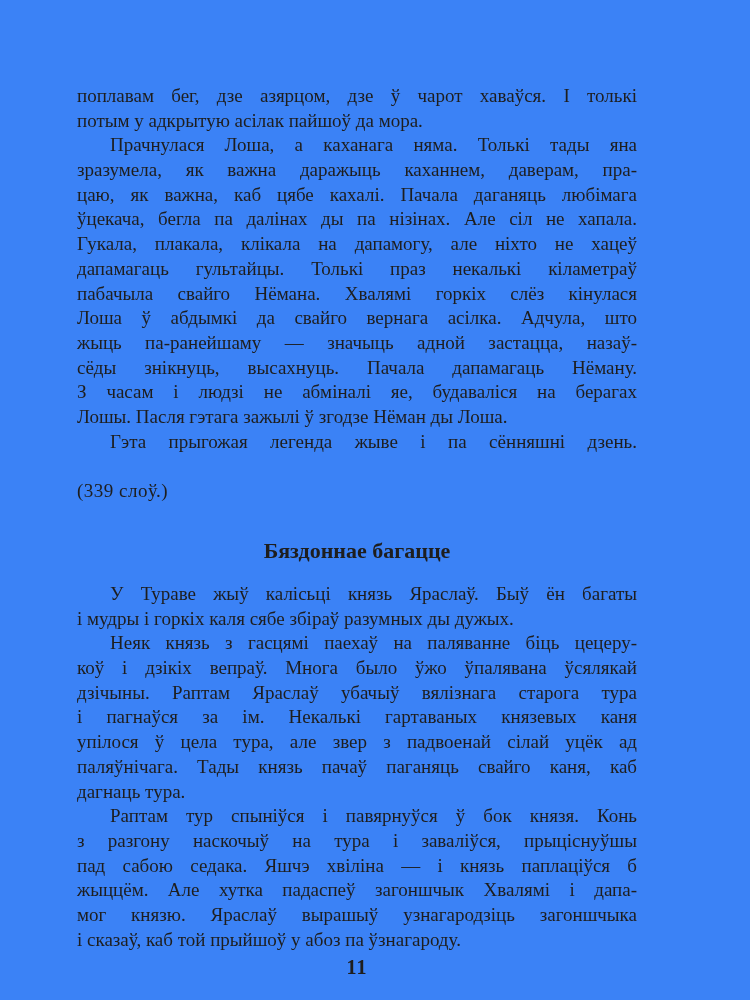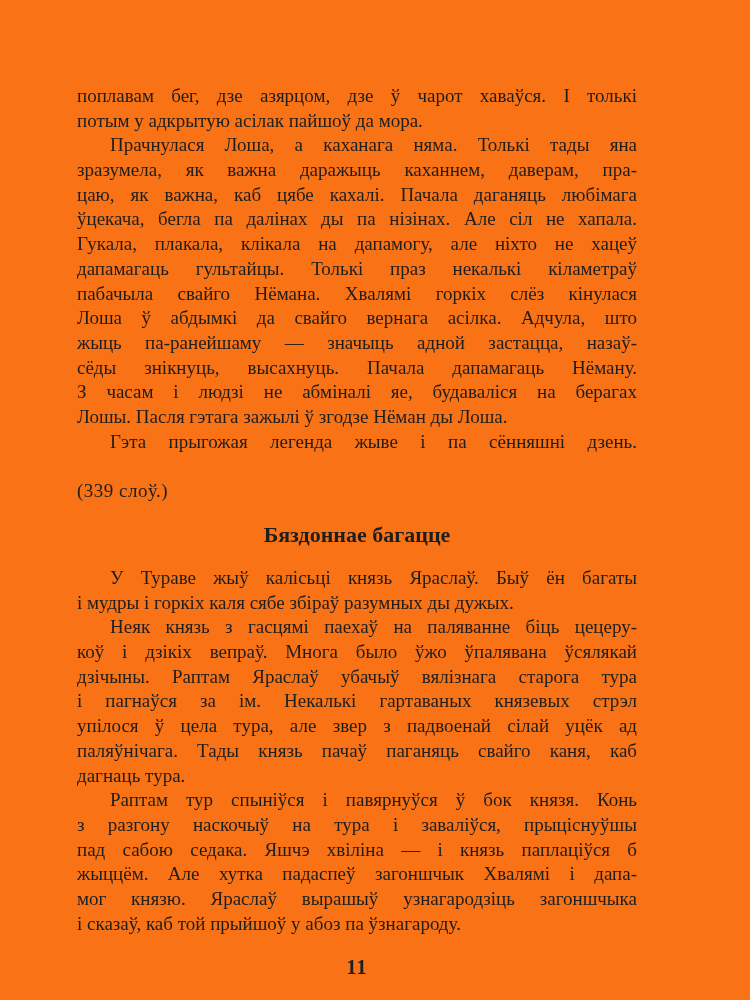--- a/index.html
+++ b/index.html
@@ -13,21 +13,21 @@
     font-family: "Liberation Serif", serif;
     color: #1e1e1e;
     position: relative;
     overflow: hidden;
   }
   .page {
     position: absolute;
     left: 0; top: 0;
     width: 750px;
     height: 1000px;
-    background: #f97316;
+    background: #3b82f6;
   }
   .text-area {
     position: absolute;
     left: 77px;
     top: 84px;
     width: 560px;
     font-size: 19px;
     line-height: 24.7px;
   }
   .line {
@@ -46,21 +46,21 @@
   .word-count {
     height: 24.7px;
     letter-spacing: 0.5px;
     margin-top: 25px;
   }
   .story-title {
     font-size: 22px;
     font-weight: bold;
     text-align: center;
     line-height: 27px;
-    margin: 17px 0 18px 0;
+    margin: 33px 0 18px 0;
   }
   .page-number {
     position: absolute;
     top: 955px;
     left: 77px;
     width: 560px;
     text-align: center;
     font-size: 20px;
     line-height: 24px;
     letter-spacing: 1px;
@@ -90,21 +90,21 @@
         <div class="line indent">Гэта прыгожая легенда жыве і па сённяшні дзень.</div>
       </section>
     <div class="word-count">(339 слоў.)</div>
     <h1 class="story-title">Бяздоннае багацце</h1>
     <section id="sec-story">
         <div class="line indent">У Тураве жыў калісьці князь Яраслаў. Быў ён багаты</div>
         <div class="line last">і мудры і горкіх каля сябе збіраў разумных ды дужых.</div>
         <div class="line indent">Неяк князь з гасцямі паехаў на паляванне біць цецеру-</div>
         <div class="line">коў і дзікіх вепраў. Многа было ўжо ўпалявана ўсялякай</div>
         <div class="line">дзічыны. Раптам Яраслаў убачыў вялізнага старога тура</div>
-        <div class="line">і пагнаўся за ім. Некалькі гартаваных князевых стрэл</div>
+        <div class="line">і пагнаўся за ім. Некалькі гартаваных князевых каня</div>
         <div class="line">упілося ў цела тура, але звер з падвоенай сілай уцёк ад</div>
         <div class="line">паляўнічага. Тады князь пачаў паганяць свайго каня, каб</div>
         <div class="line last">дагнаць тура.</div>
         <div class="line indent">Раптам тур спыніўся і павярнуўся ў бок князя. Конь</div>
         <div class="line">з разгону наскочыў на тура і заваліўся, прыціснуўшы</div>
         <div class="line">пад сабою седака. Яшчэ хвіліна — і князь паплаціўся б</div>
         <div class="line">жыццём. Але хутка падаспеў загоншчык Хвалямі і дапа-</div>
         <div class="line">мог князю. Яраслаў вырашыў узнагародзіць загоншчыка</div>
         <div class="line last">і сказаў, каб той прыйшоў у абоз па ўзнагароду.</div>
       </section>

